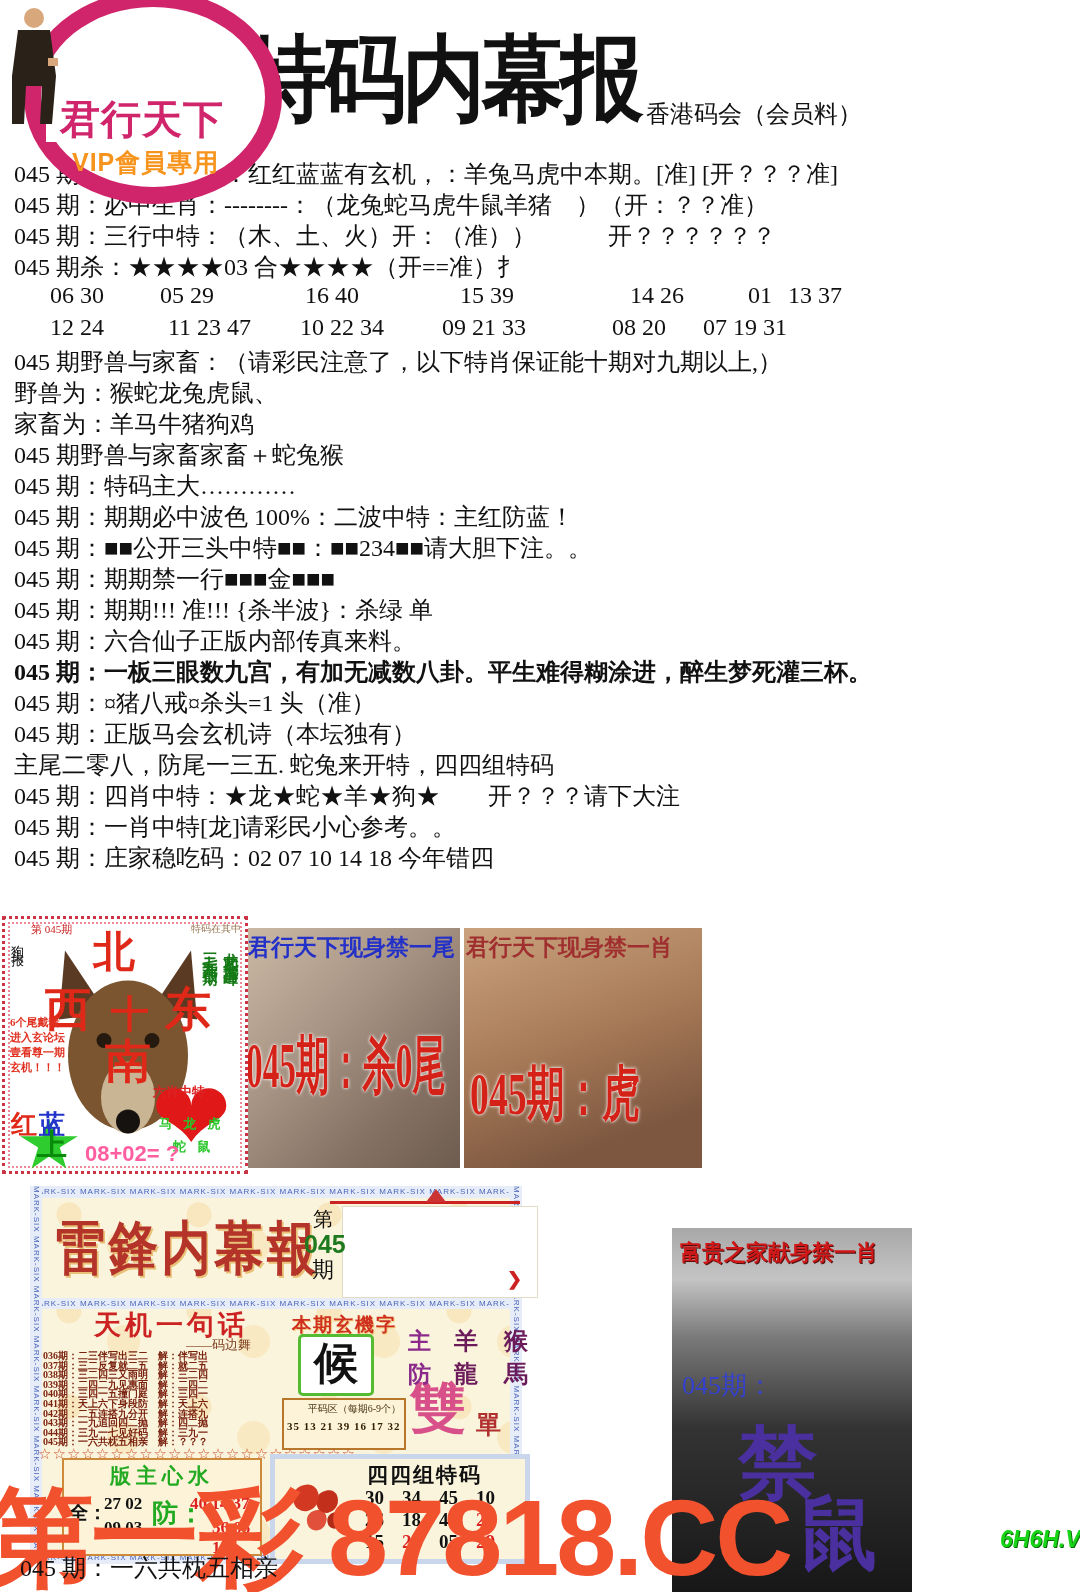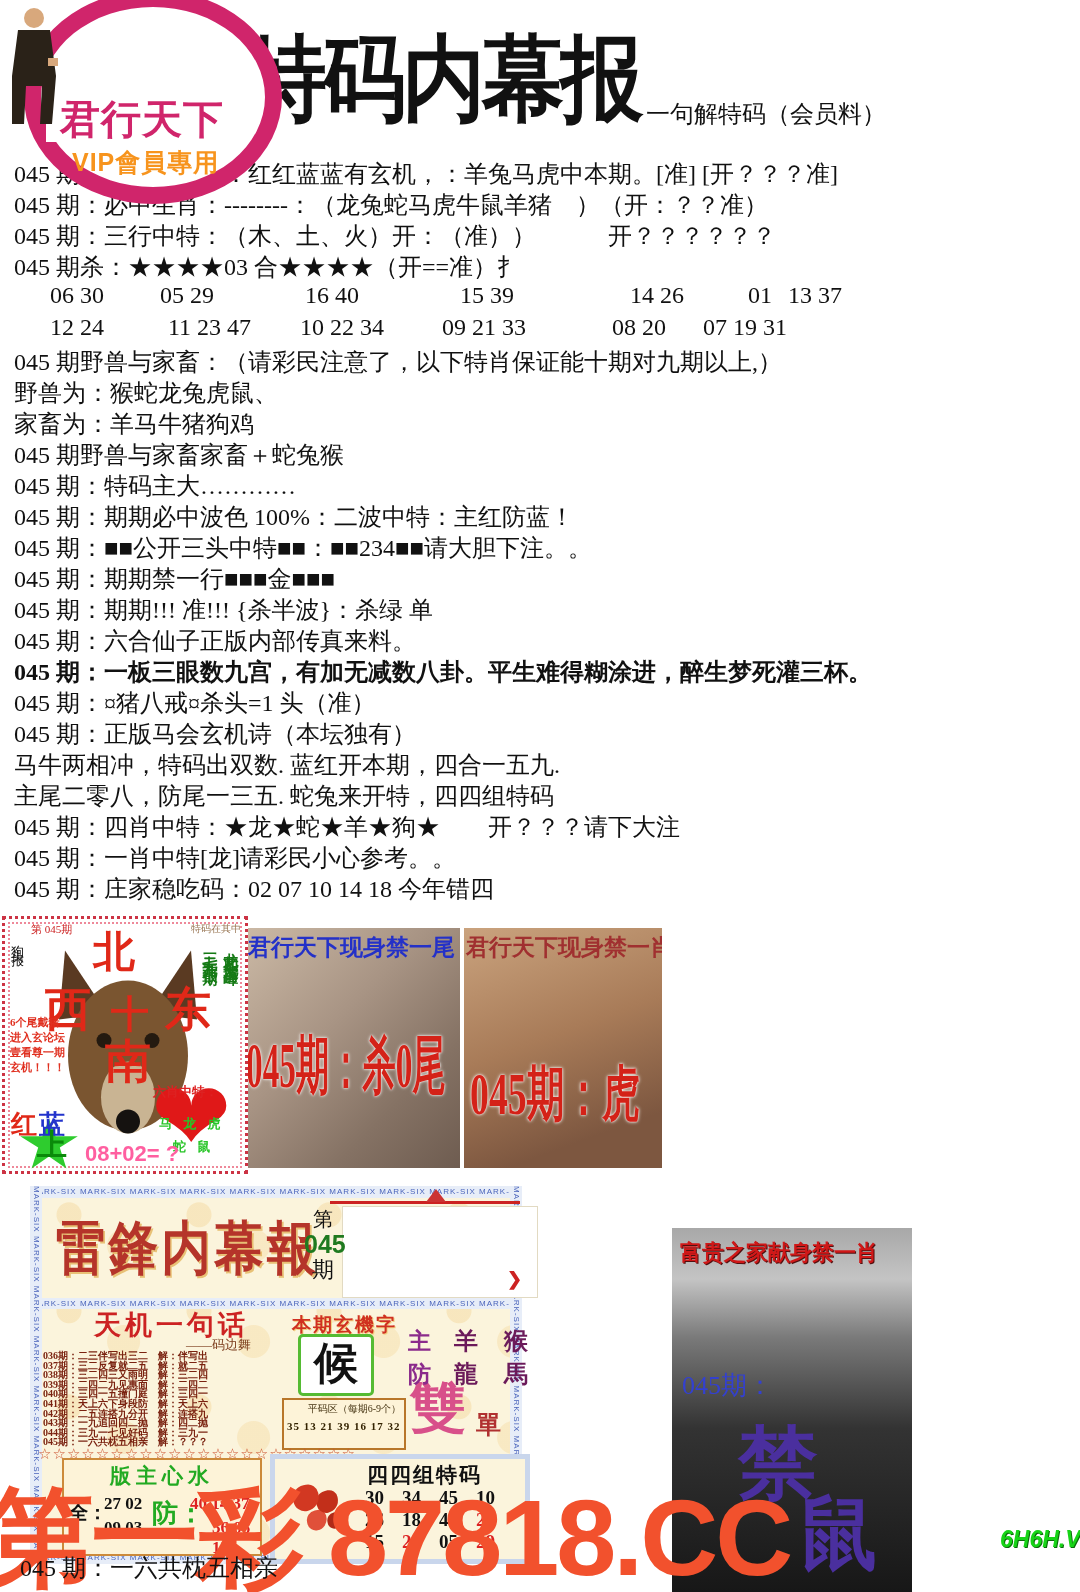--- a/index.html
+++ b/index.html
@@ -58,21 +58,21 @@
   .heart{position:absolute;left:146px;top:150px;font-size:96px;color:#e01818;line-height:1;z-index:1;
          font-family:"DejaVu Sans",sans-serif;}
   .heart-l1{position:absolute;left:154px;top:196px;font-size:13px;font-weight:bold;color:#28c528;z-index:2;letter-spacing:4px;}
   .heart-l2{position:absolute;left:168px;top:219px;font-size:13px;font-weight:bold;color:#28c528;z-index:2;letter-spacing:4px;}
   .formula{position:absolute;left:80px;top:222px;font-size:22px;font-weight:bold;color:#ff5fa0;z-index:3;
            font-family:"Liberation Sans",sans-serif;}
 
   
   .photo{position:absolute;top:928px;height:240px;z-index:3;overflow:hidden;}
   #photo1{left:246px;width:214px;background:linear-gradient(135deg,#cbb9a5,#a89484 40%,#857264 72%,#6e5c50);}
-  #photo2{left:464px;width:198px;background:linear-gradient(160deg,#caa37e,#a87b58 45%,#7d5740 82%);}
+  #photo2{left:464px;width:198px;background:linear-gradient(160deg,#caa37e,#a87b58 45%,#7d5740 82%);padding-left:40px;}
   .p-banner{position:absolute;left:2px;top:4px;font-size:23px;font-weight:bold;white-space:nowrap;
             font-family:"Liberation Sans",sans-serif;}
   #photo1 .p-banner{color:#2431c8;}
   #photo2 .p-banner{color:#a03030;}
   .p-overlay{position:absolute;font-weight:bold;color:#d42218;white-space:nowrap;
              text-shadow:0 0 5px #fff,0 0 2px #fff;transform-origin:left;}
   #photo1 .p-overlay{left:0;top:94px;font-size:64px;transform:scaleX(.52);}
   #photo2 .p-overlay{left:6px;top:126px;font-size:60px;transform:scaleX(.63);}
 
   
@@ -160,21 +160,21 @@
   <div class="seal-band">君行天下</div>
   <div class="seal-vip">VIP會員專用</div>
   <div class="man">
     <svg width="58" height="122" viewBox="0 0 58 122">
       <circle cx="30" cy="12" r="10" fill="#d8a87c"></circle>
       <path d="M14 24 L46 24 L52 70 L48 118 L36 118 L38 80 L22 80 L20 118 L8 118 L8 70 Z" fill="#2a2218"></path>
       <rect x="44" y="52" width="10" height="8" fill="#d8a87c"></rect>
     </svg>
   </div>
   <div class="main-title">特码内幕报</div>
-  <div class="subtitle">一句解特码（会员料）</div>
+  <div class="subtitle">香港码会（会员料）</div>
 
   <div id="body-lines">
       <div class="bodyline">045 期：一句解特码：红红蓝蓝有玄机，：羊兔马虎中本期。[准] [开？？？准]</div>
       <div class="bodyline">045 期：必中生肖：--------：（龙兔蛇马虎牛鼠羊猪　）（开：？？准）</div>
       <div class="bodyline">045 期：三行中特：（木、土、火）开：（准））　　　开？？？？？？</div>
       <div class="bodyline">045 期杀：★★★★03 合★★★★（开==准）扌</div>
       <div class="gridrow g1">
         <span>06 30</span>
         <span>05 29</span>
         <span>16 40</span>
@@ -197,21 +197,20 @@
       <div class="bodyline">045 期野兽与家畜家畜＋蛇兔猴</div>
       <div class="bodyline">045 期：特码主大…………</div>
       <div class="bodyline">045 期：期期必中波色 100%：二波中特：主红防蓝！</div>
       <div class="bodyline">045 期：■■公开三头中特■■：■■234■■请大胆下注。。</div>
       <div class="bodyline">045 期：期期禁一行■■■金■■■</div>
       <div class="bodyline">045 期：期期!!! 准!!! {杀半波}：杀绿 单</div>
       <div class="bodyline">045 期：六合仙子正版内部传真来料。</div>
       <div class="bodyline bold">045 期：一板三眼数九宫，有加无减数八卦。平生难得糊涂进，醉生梦死灌三杯。</div>
       <div class="bodyline">045 期：¤猪八戒¤杀头=1 头（准）</div>
       <div class="bodyline">045 期：正版马会玄机诗（本坛独有）</div>
-      <div class="bodyline">马牛两相冲，特码出双数. 蓝红开本期，四合一五九.</div>
       <div class="bodyline">主尾二零八，防尾一三五. 蛇兔来开特，四四组特码</div>
       <div class="bodyline">045 期：四肖中特：★龙★蛇★羊★狗★　　开？？？请下大注</div>
       <div class="bodyline">045 期：一肖中特[龙]请彩民小心参考。。</div>
       <div class="bodyline">045 期：庄家稳吃码：02 07 10 14 18 今年错四</div>
     </div>
 
   <div id="fox">
     <div class="fox-name">狗头报</div>
     <div class="fox-issue">第 045期</div>
     <div class="fox-corner">特码在其中</div>

